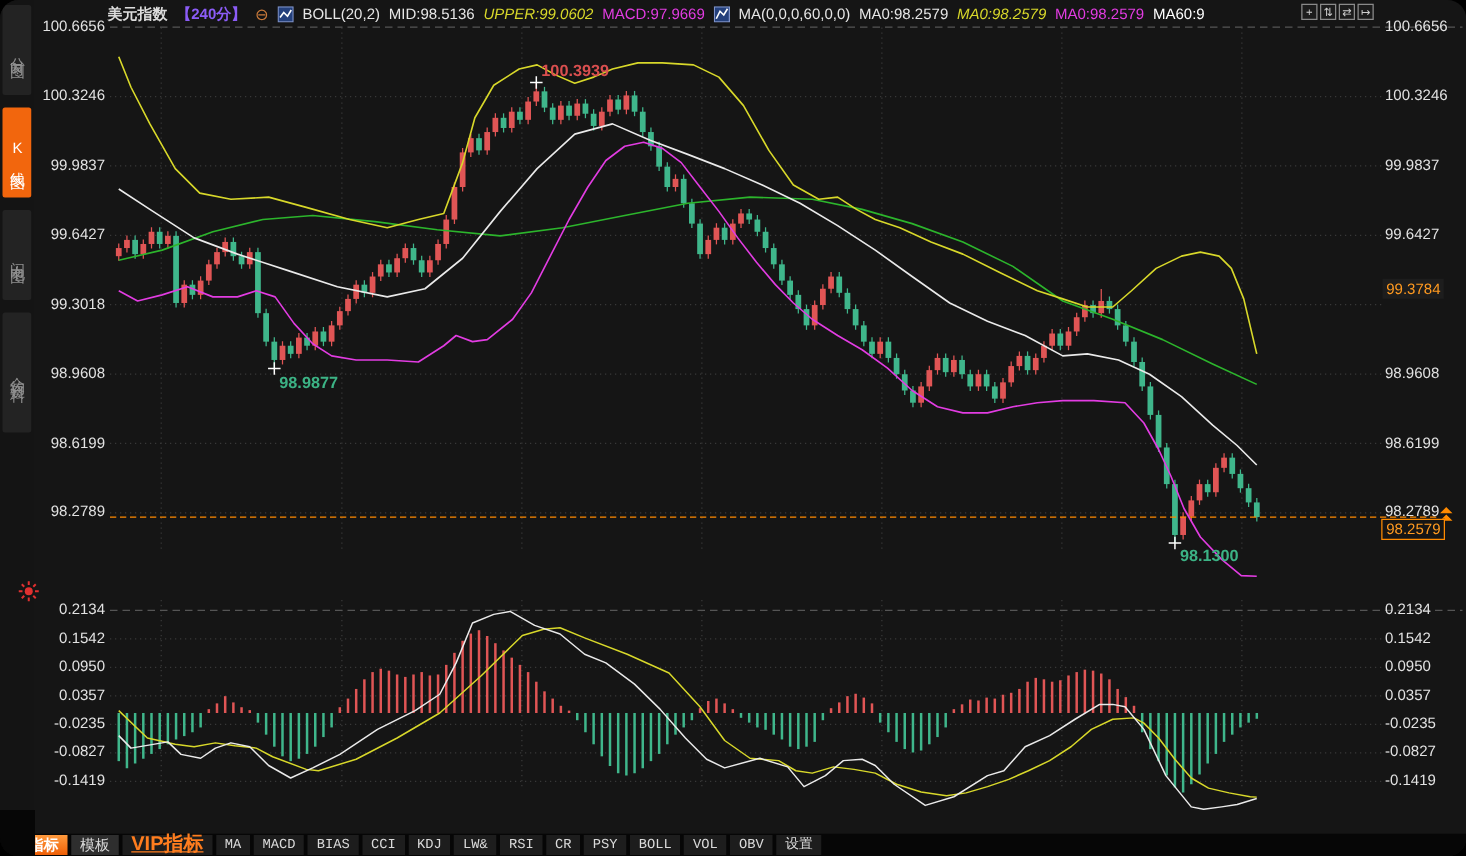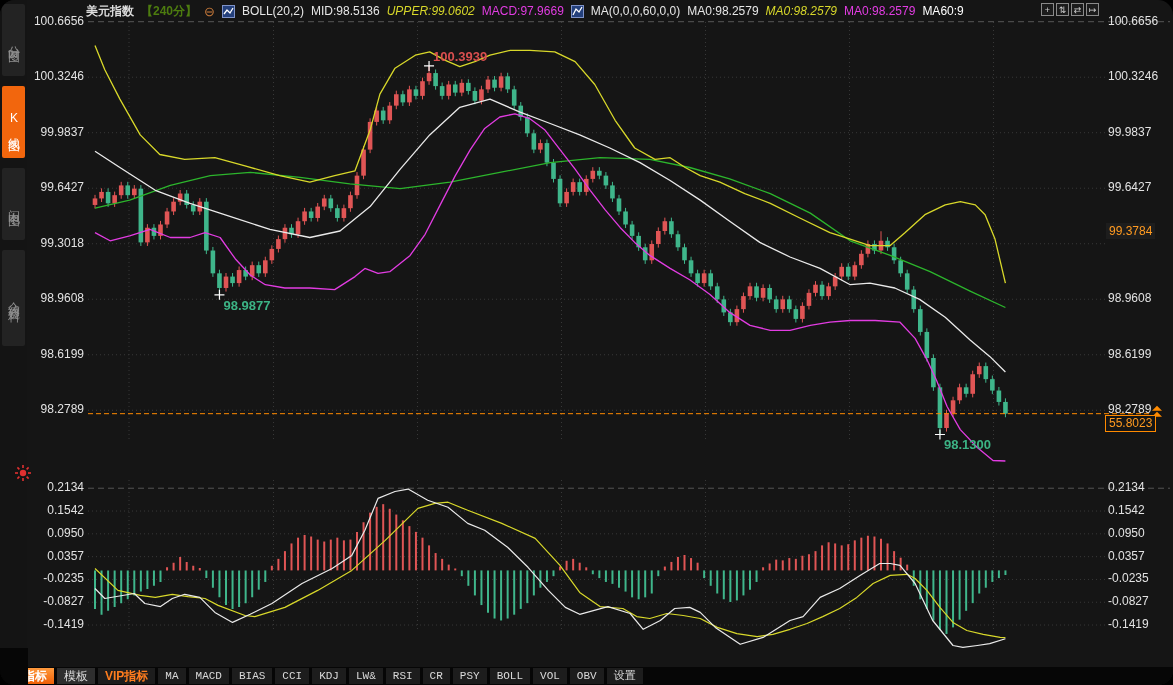--- a/index.html
+++ b/index.html
@@ -3,21 +3,21 @@
 <meta charset="utf-8">
 <style>
   html,body{margin:0;padding:0;background:#000;}
   .app{position:relative;width:1173px;height:685px;background:#151515;overflow:hidden;
        font-family:"Liberation Sans",sans-serif;border-radius:15px;-webkit-font-smoothing:antialiased;}
   svg#plot{position:absolute;left:0;top:0;}
   
   .hdr{position:absolute;left:86px;top:0;height:22px;display:flex;align-items:center;gap:7px;
        font-size:12px;white-space:nowrap;z-index:5;}
   .hdr .t{color:#dcdcdc;font-weight:700;}
-  .hdr .period{color:#4d7c0f;font-weight:700;}
+  .hdr .period{color:#8b5cf6;font-weight:700;}
   .hdr .collapse{color:#c97a3a;font-size:13px;}
   .hdr .w{color:#e6e6e6;} .hdr .y{color:#d8d82a;font-style:italic;} .hdr .m{color:#e23ce2;} .hdr .g{color:#ffffff;}
   .mini-ico{width:13px;height:13px;display:inline-block;}
   .tr-icons{position:absolute;left:1041px;top:3px;display:flex;gap:2px;z-index:6;}
   .tr-icons .bx{width:13px;height:13px;border:1px solid #8a8a8a;background:#1c1c1c;color:#cfcfcf;
        font-size:9px;line-height:13px;text-align:center;box-sizing:border-box;}
   
   .sidebar{position:absolute;left:0;top:0;width:27px;height:648px;background:#141414;z-index:6;}
   .stab{position:absolute;left:2px;width:23px;border-radius:2px;background:#232323;color:#909090;
         writing-mode:vertical-rl;text-orientation:upright;font-size:12px;letter-spacing:3px;
@@ -41,21 +41,21 @@
   .period-btn{position:absolute;left:30px;top:1px;color:#ff7d1e;font-weight:700;font-size:13px;}
   .date{position:absolute;top:2px;transform:translateX(-50%);color:#e8e8e8;font-weight:700;font-size:12px;}
   .hl-date{position:absolute;left:470px;top:0;height:18px;line-height:18px;background:#1e1e1e;
         color:#ff8a00;font-weight:700;font-size:12px;padding:0 6px;z-index:6;}
   .toolbar{position:absolute;left:0;top:667px;width:1173px;height:18px;background:#060606;
         display:flex;gap:3px;padding-left:16px;align-items:center;z-index:5;}
   .tbtn{height:16px;line-height:16px;padding:0 7px;background:#1d1d1d;color:#dadada;
         font-family:"Liberation Mono",monospace;font-size:11px;}
   .tbtn.active{background:linear-gradient(#ff9a3d,#ef5f06);color:#fff;font-family:"Liberation Sans",sans-serif;font-weight:700;font-size:12px;}
   .tbtn.alt{background:#2e2e2e;font-family:"Liberation Sans",sans-serif;font-size:12px;text-align:center;}
-  .tbtn.vip{color:#ff7d1e;font-family:"Liberation Sans",sans-serif;font-weight:700;font-size:12px;}
+  .tbtn.vip{color:#ff7d1e;font-family:"Liberation Sans",sans-serif;font-weight:700;font-size:16px;text-decoration:underline;}
   .watermark{position:absolute;left:1034px;top:624px;font-size:36px;font-weight:700;color:#e3e3e3;
         letter-spacing:1px;z-index:4;}
   .corner{position:absolute;left:0;top:648px;width:28px;height:37px;background:#060606;z-index:6;}
 </style>
 </head>
 <body>
 
 <div class="app">
 
   <svg id="plot" width="1173" height="685">
@@ -589,21 +589,21 @@
       <div class="axlbl axR" style="left: 1108px; top: 617.046px;">-0.1419</div>
     </div>
 
   <div id="annoWrap">
       <div class="anno" style="color: rgb(217, 79, 79); left: 433.05px; top: 48.9328px;">100.3939</div>
       <div class="anno" style="color: rgb(60, 179, 133); left: 223.45px; top: 297.862px;">98.9877</div>
       <div class="anno" style="color: rgb(60, 179, 133); left: 943.95px; top: 437.496px;">98.1300</div>
     </div>
 
   <div class="badge-marker" id="badgeMarker" style="top: 223.256px;">99.3784</div>
-  <div class="badge-cur" id="badgeCur" style="top: 414.674px;">55.8023</div>
+  <div class="badge-cur" id="badgeCur" style="top: 414.674px;">98.2579</div>
 
   <svg class="alarm" width="20" height="20">
     <circle cx="10" cy="10" r="3.2" fill="#e03030"></circle>
     <g stroke="#e03030" stroke-width="1.6">
       <line x1="10" y1="2" x2="10" y2="5"></line>
         <line x1="10" y1="15" x2="10" y2="18"></line>
       <line x1="2" y1="10" x2="5" y2="10"></line>
         <line x1="15" y1="10" x2="18" y2="10"></line>
       <line x1="4.4" y1="4.4" x2="6.4" y2="6.4"></line>
         <line x1="13.6" y1="13.6" x2="15.6" y2="15.6"></line>

